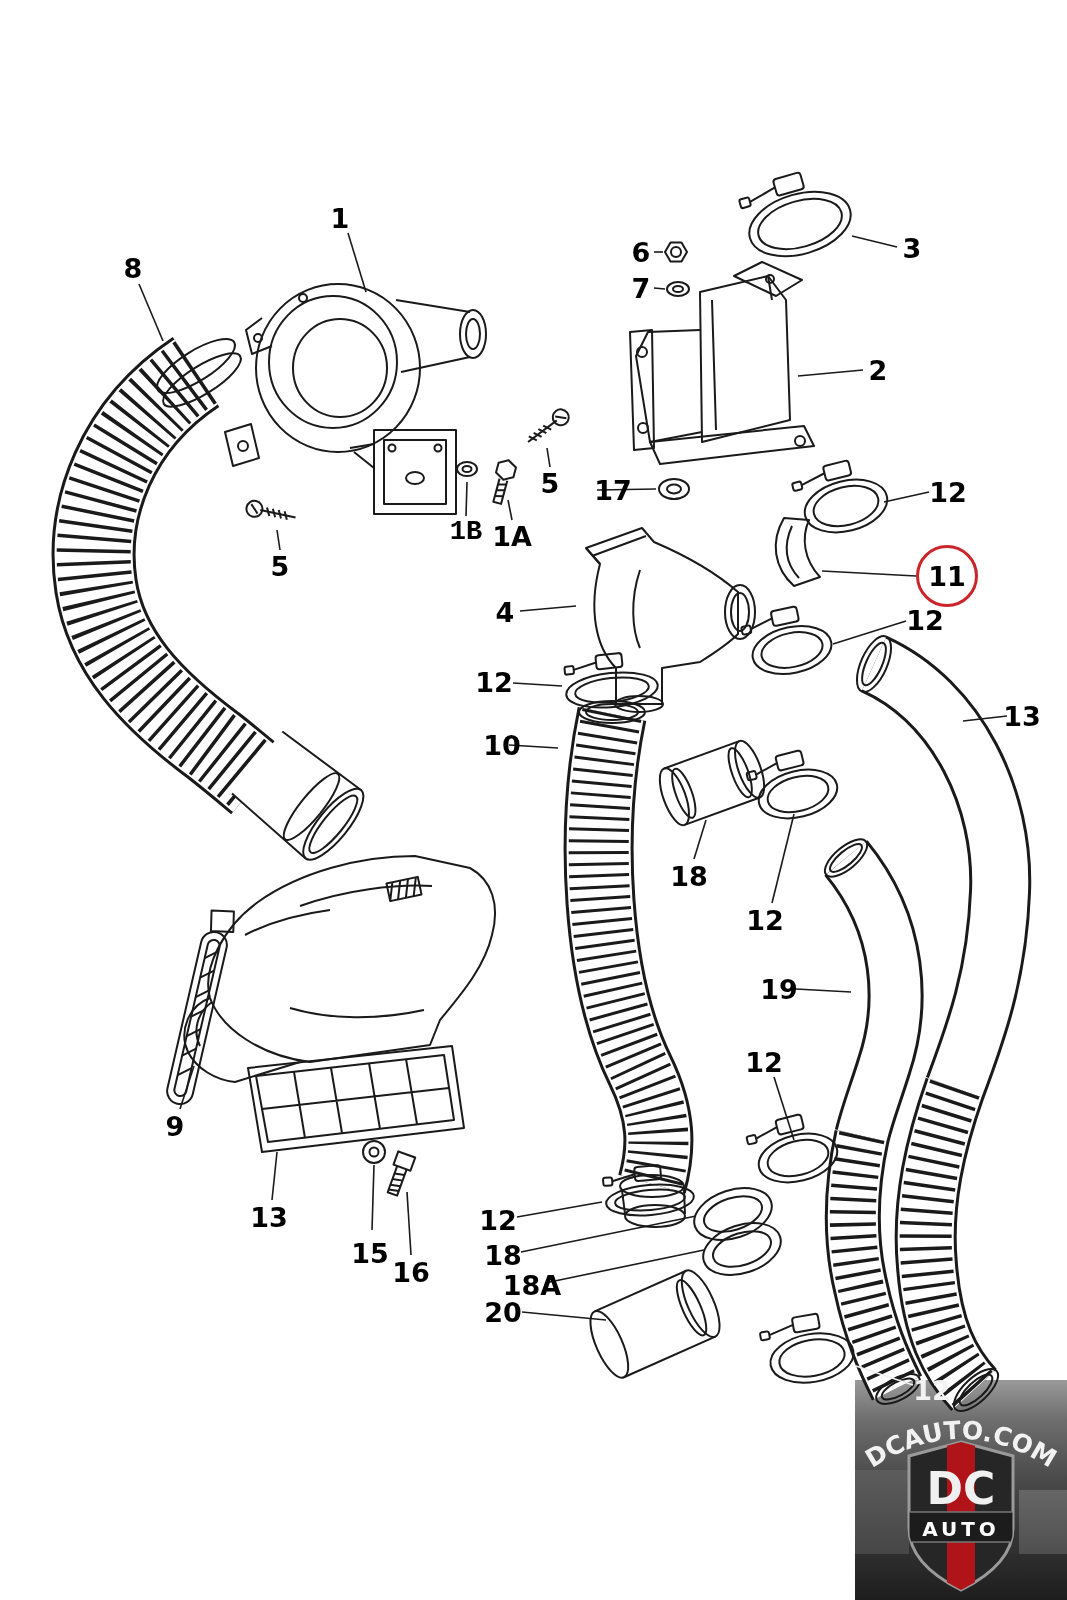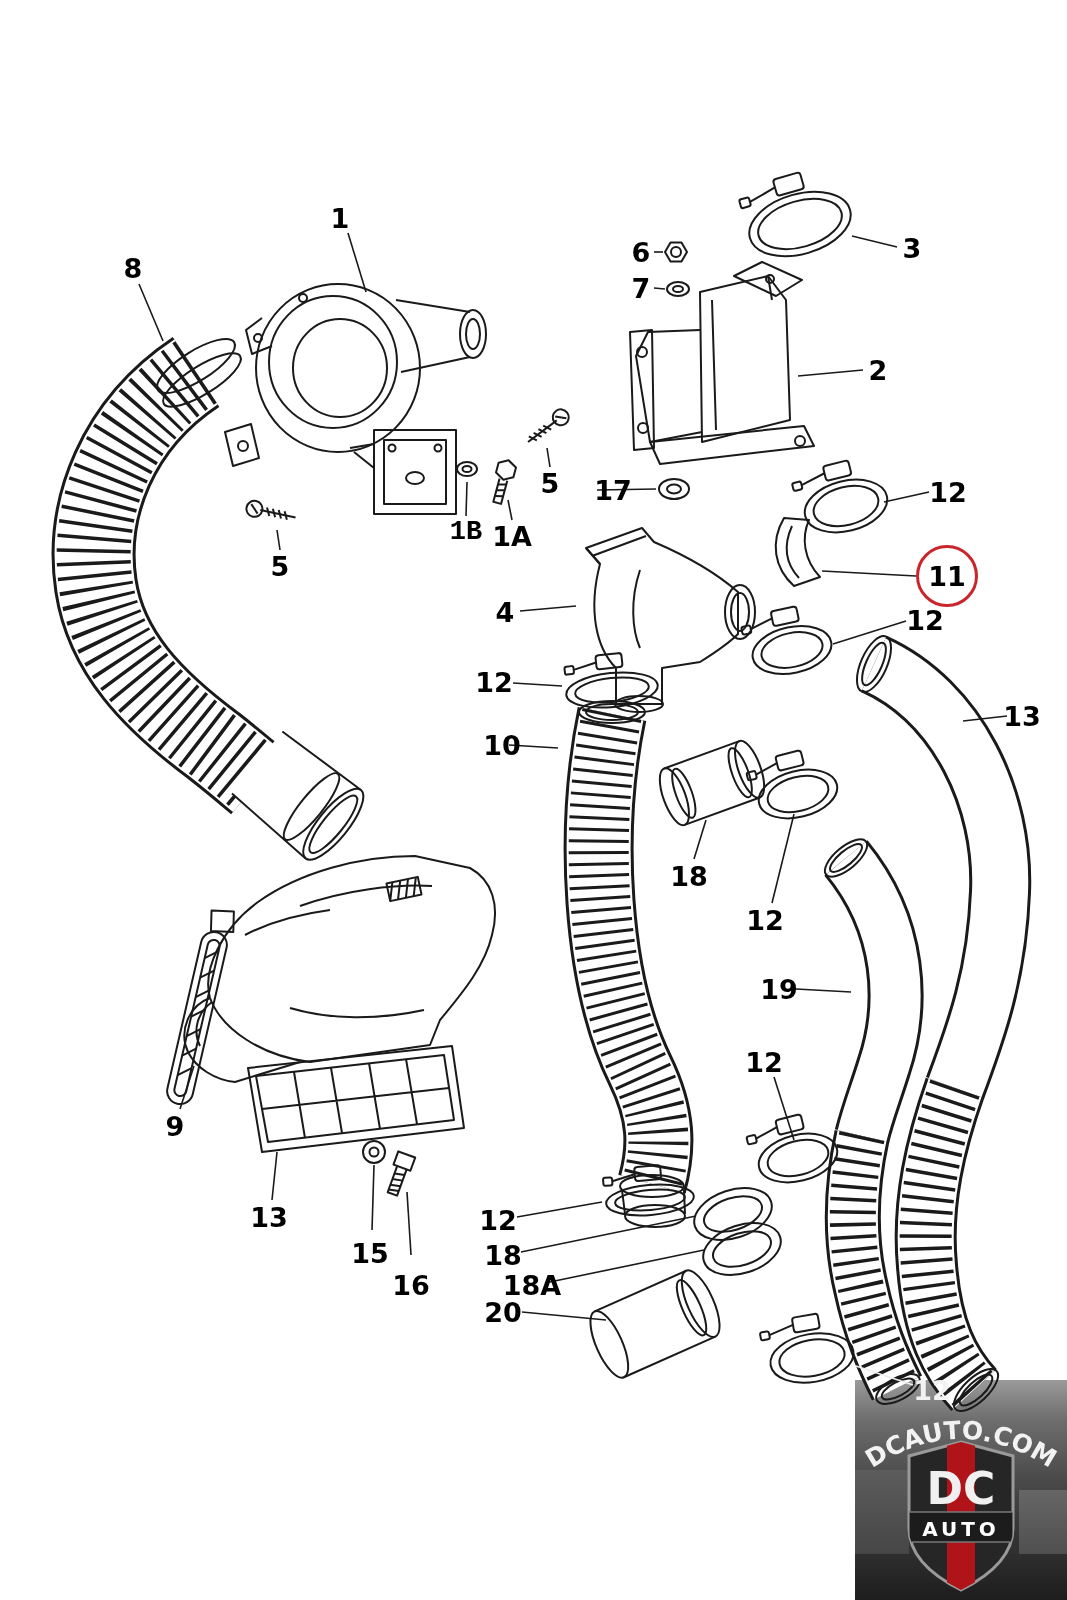--- a/index.html
+++ b/index.html
@@ -358,21 +358,21 @@
       <div class="part-label" style="left: 494px; top: 682px;">12</div>
       <div class="part-label" style="left: 502px; top: 745px; text-align: center;">10</div>
       <div class="part-label" style="left: 1022px; top: 716px;">13</div>
       <div class="part-label" style="left: 689px; top: 876px;">18</div>
       <div class="part-label" style="left: 765px; top: 920px;">12</div>
       <div class="part-label" style="left: 779px; top: 989px;">19</div>
       <div class="part-label" style="left: 764px; top: 1062px;">12</div>
       <div class="part-label" style="left: 175px; top: 1126px;">9</div>
       <div class="part-label" style="left: 269px; top: 1217px;">13</div>
       <div class="part-label" style="left: 370px; top: 1247px; margin-top: 6px;">15</div>
-      <div class="part-label" style="left: 411px; top: 1272px; margin-top: 13px;">16</div>
+      <div class="part-label" style="left: 411px; top: 1272px;">16</div>
       <div class="part-label" style="left: 498px; top: 1220px;">12</div>
       <div class="part-label" style="left: 503px; top: 1255px;">18</div>
       <div class="part-label" style="left: 532px; top: 1285px;">18A</div>
       <div class="part-label" style="left: 503px; top: 1312px;">20</div>
       <div class="part-label light" style="left: 932px; top: 1390px;">12</div>
     </div>
 
 </div>
 
 </body></html>

